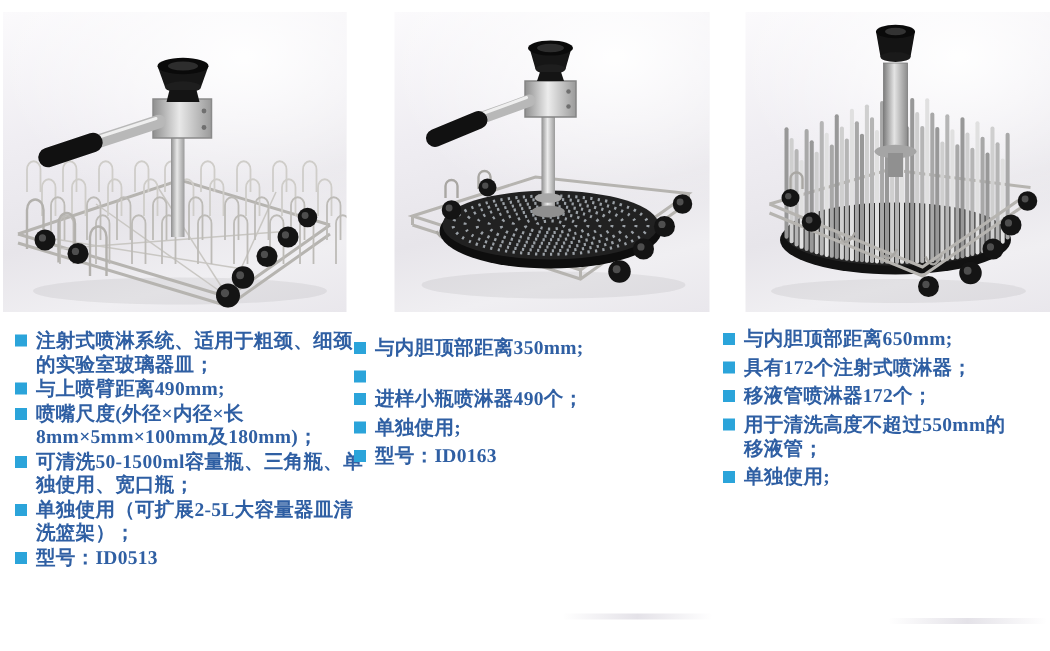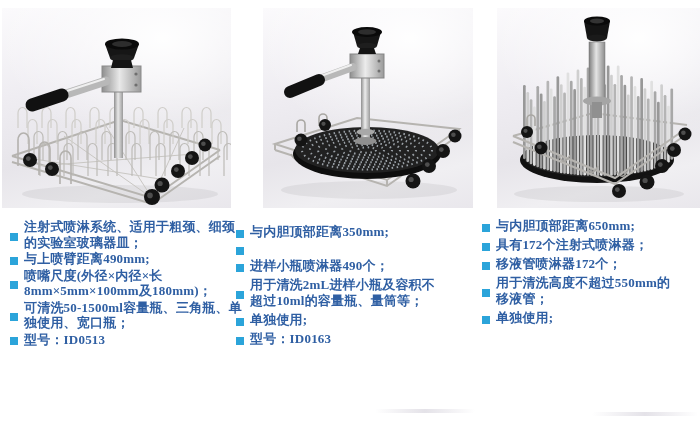--- a/index.html
+++ b/index.html
@@ -20,21 +20,21 @@
   }
   #photo1{left:2px;width:229px}
   #photo2{left:263px;width:210px}
   #photo3{left:497px;width:203px}
   .photo svg{width:100%;height:100%;display:block}
 
   .spec-col{position:absolute;list-style:none}
   #col1{left:10px;top:219px;width:232px}
   #col2{left:236px;top:224px;width:206px}
   #col3{left:482px;top:218px;width:196px}
-  .spec-col li{display:flex;align-items:center;margin-bottom:1px}
+  .spec-col li{display:flex;align-items:flex-start;margin-bottom:1px}
   #col2 li,#col3 li{margin-bottom:3px}
   .bullet{
     flex:0 0 auto;width:8px;height:8px;background:var(--bullet);
     margin:4px 6px 0 0;
   }
   .spec-text{
     font-size:13px;line-height:15.5px;color:var(--spec-text);
     letter-spacing:.2px;font-weight:bold;
   }
   #col2 .spec-text,#col3 .spec-text{line-height:16px}
@@ -338,38 +338,38 @@
       <li>
         <span class="bullet"></span>
         <span class="spec-text">喷嘴尺度(外径×内径×长8mm×5mm×100mm及180mm)；</span>
       </li>
       <li>
         <span class="bullet"></span>
         <span class="spec-text">可清洗50-1500ml容量瓶、三角瓶、单独使用、宽口瓶；</span>
       </li>
       <li>
         <span class="bullet"></span>
+        <span class="spec-text">单独使用（可扩展2-5L大容量器皿清洗篮架）；</span>
+      </li>
+      <li>
+        <span class="bullet"></span>
         <span class="spec-text">型号：ID0513</span>
       </li>
     </ul>
   <ul class="spec-col" id="col2">
       <li>
         <span class="bullet"></span>
         <span class="spec-text">与内胆顶部距离350mm;</span>
       </li>
       <li>
         <span class="bullet"></span>
       </li>
       <li>
         <span class="bullet"></span>
         <span class="spec-text">进样小瓶喷淋器490个；</span>
-      </li>
-      <li>
-        <span class="bullet"></span>
-        <span class="spec-text">用于清洗2mL进样小瓶及容积不超过10ml的容量瓶、量筒等；</span>
       </li>
       <li>
         <span class="bullet"></span>
         <span class="spec-text">单独使用;</span>
       </li>
       <li>
         <span class="bullet"></span>
         <span class="spec-text">型号：ID0163</span>
       </li>
     </ul>

